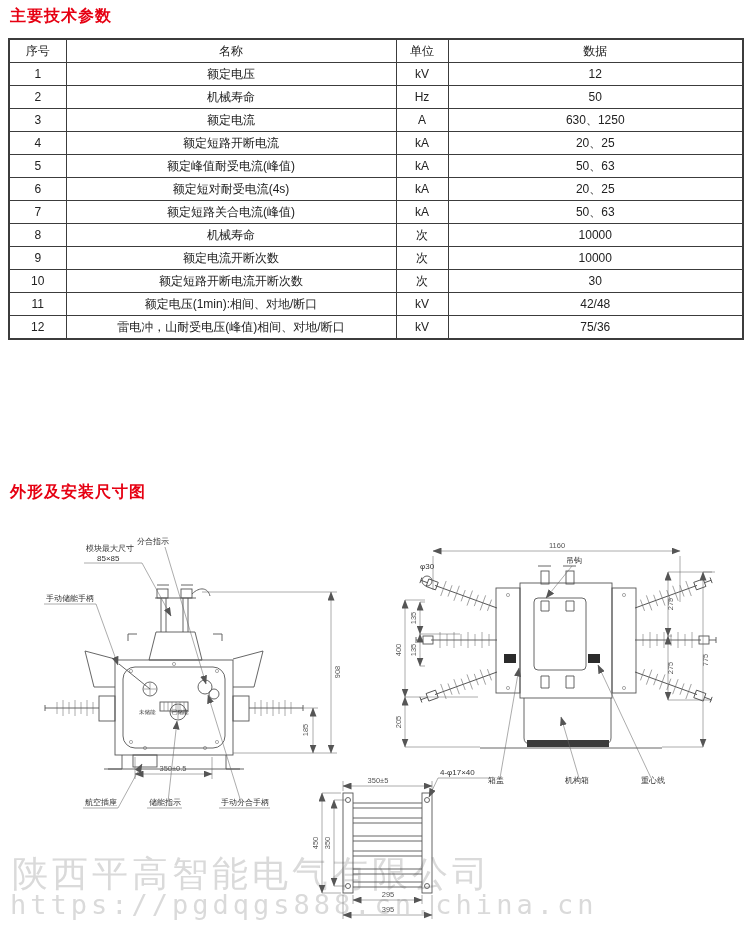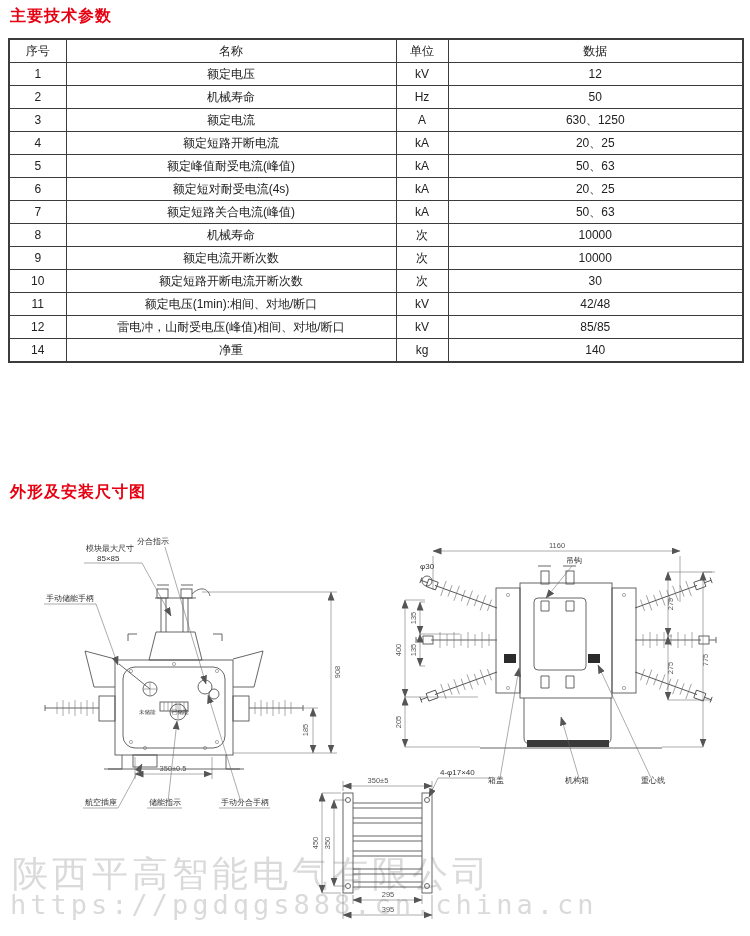--- a/index.html
+++ b/index.html
@@ -118,27 +118,21 @@
   <tr>
         <td>11</td>
         <td>额定电压(1min):相间、对地/断口</td>
         <td>kV</td>
         <td>42/48</td>
       </tr>
   <tr>
         <td>12</td>
         <td>雷电冲，山耐受电压(峰值)相间、对地/断口</td>
         <td>kV</td>
-        <td>85/85</td>
-      </tr>
-  <tr>
-        <td>14</td>
-        <td>净重</td>
-        <td>kg</td>
-        <td>140</td>
+        <td>75/36</td>
       </tr>
 </tbody>
   </table>
 
 <div id="title2" class="sec-title">外形及安装尺寸图</div>
 
 <div id="wm1" class="wm">陕西平高智能电气有限公司</div>
 <div id="wm2" class="wm">https://pgdqgs888.cn.china.cn</div>
 
 <svg id="drawings" width="750" height="416" viewBox="0 520 750 416">

